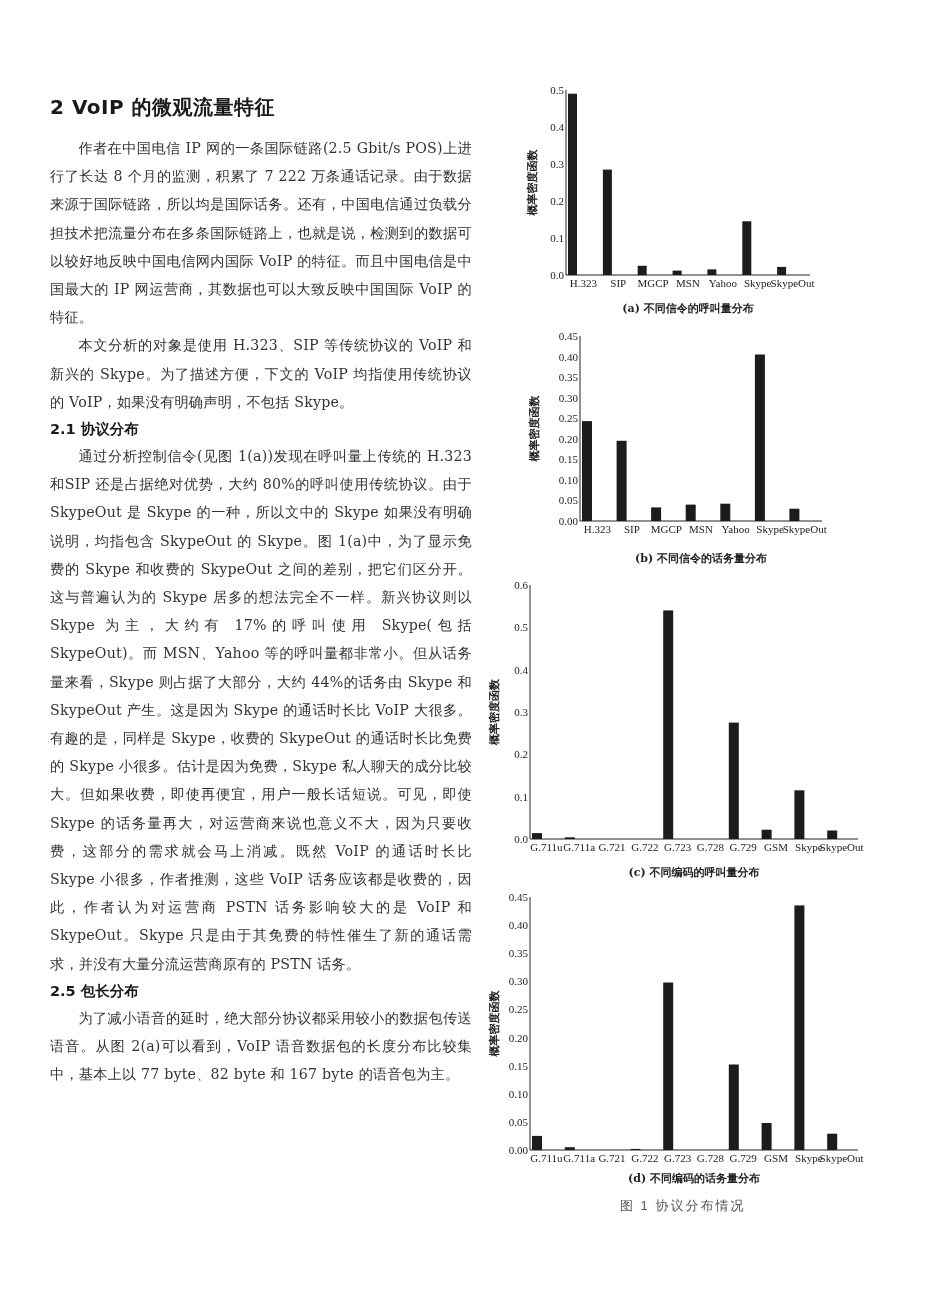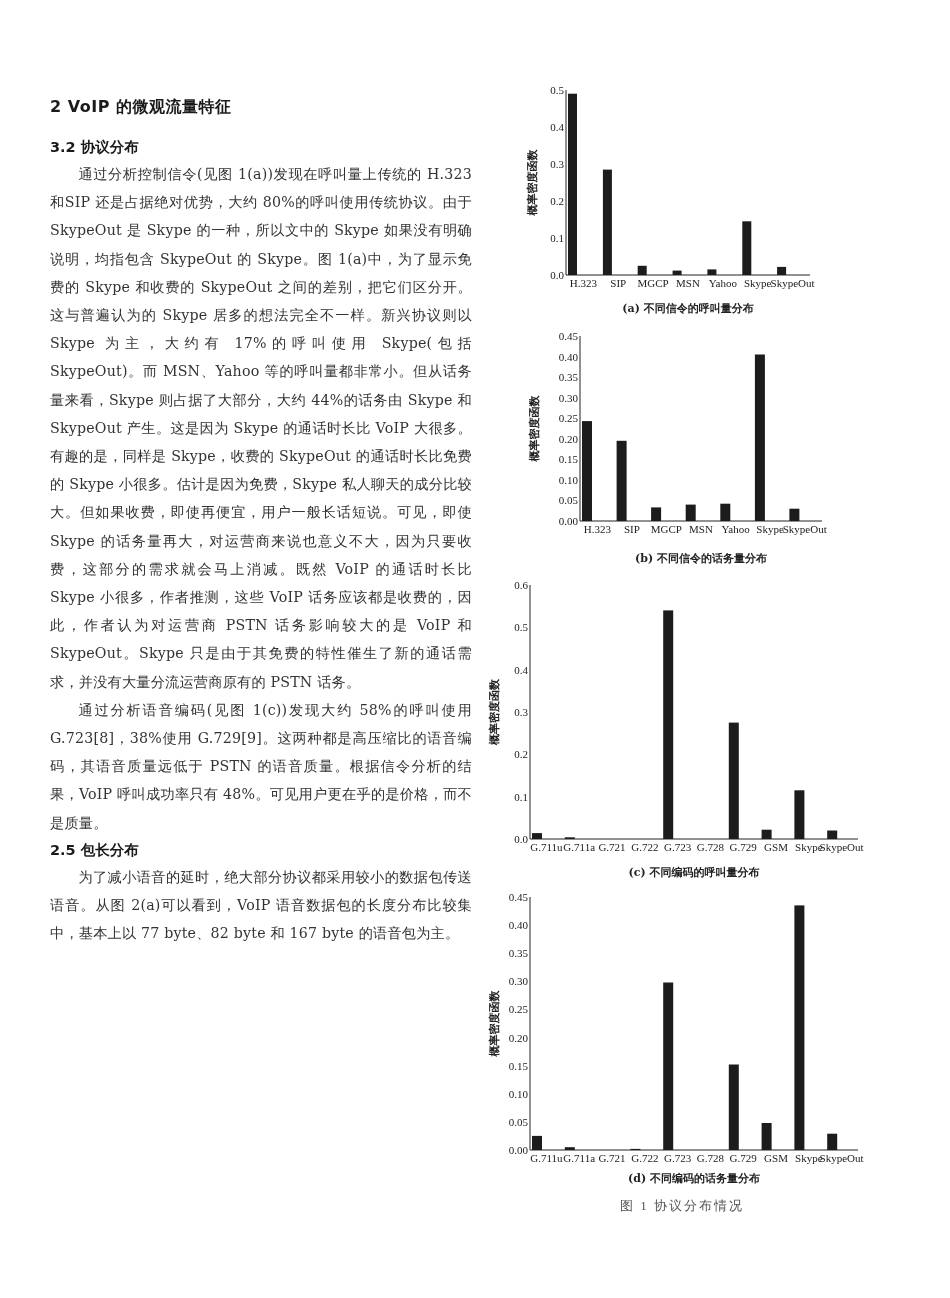--- a/index.html
+++ b/index.html
@@ -1,38 +1,39 @@
 <!DOCTYPE html>
 <html><head>
 <meta charset="utf-8">
 <style>
   html, body { margin: 0; padding: 0; background: #ffffff; }
   body { width: 950px; height: 1298px; position: relative; overflow: hidden;
          font-family: "DejaVu Serif", "Liberation Serif", serif; color: #2a2a2a; }
   .left-col { position: absolute; left: 50px; top: 94px; width: 422px; }
-  .sec-title { font-family: "DejaVu Sans", "Liberation Sans", sans-serif; font-size: 16px;
+  .sec-title { font-family: "DejaVu Sans", "Liberation Sans", sans-serif; font-size: 20px;
                color: #1a1a1a; margin: 0 0 14px 0; height: 26px; line-height: 26px; letter-spacing: 0.5px; }
   .sub-title { font-family: "DejaVu Sans", "Liberation Sans", sans-serif; font-size: 14.5px;
                color: #1a1a1a; height: 26px; line-height: 26px; margin: 0; }
   .para { font-size: 14.2px; line-height: 28.2px; margin: 0; text-align: justify;
           text-indent: 2em; letter-spacing: 0.2px; color: #333; }
   .charts { position: absolute; left: 0; top: 0; }
   svg text { font-family: "Liberation Serif", "DejaVu Serif", serif; fill: #222; }
   .cap { font-family: "DejaVu Serif", "Liberation Serif", serif; font-size: 11px; fill: #222; font-weight: bold; }
   .fig-cap { position: absolute; left: 620px; top: 1197px; font-size: 13px; color: #555;
-             font-family: Liberation Serif, serif; letter-spacing: 2px; }
+             font-family: Liberation Sans, sans-serif; letter-spacing: 2px; }
 </style>
 </head>
 <body>
 
 <div class="left-col">
   <h2 class="sec-title">2   VoIP 的微观流量特征</h2>
-  <h3 class="sub-title">3.2   协议分布</h3>
+  <p class="para">作者在中国电信 IP 网的一条国际链路(2.5 Gbit/s POS)上进行了长达 8 个月的监测，积累了 7 222 万条通话记录。由于数据来源于国际链路，所以均是国际话务。还有，中国电信通过负载分担技术把流量分布在多条国际链路上，也就是说，检测到的数据可以较好地反映中国电信网内国际 VoIP 的特征。而且中国电信是中国最大的 IP 网运营商，其数据也可以大致反映中国国际 VoIP 的特征。</p>
+  <p class="para">本文分析的对象是使用 H.323、SIP 等传统协议的 VoIP 和新兴的 Skype。为了描述方便，下文的 VoIP 均指使用传统协议的 VoIP，如果没有明确声明，不包括 Skype。</p>
+  <h3 class="sub-title">2.1   协议分布</h3>
   <p class="para">通过分析控制信令(见图 1(a))发现在呼叫量上传统的 H.323 和SIP 还是占据绝对优势，大约 80%的呼叫使用传统协议。由于 SkypeOut 是 Skype 的一种，所以文中的 Skype 如果没有明确说明，均指包含 SkypeOut 的 Skype。图 1(a)中，为了显示免费的 Skype 和收费的 SkypeOut 之间的差别，把它们区分开。这与普遍认为的 Skype 居多的想法完全不一样。新兴协议则以 Skype 为主，大约有 17%的呼叫使用 Skype(包括 SkypeOut)。而 MSN、Yahoo 等的呼叫量都非常小。但从话务量来看，Skype 则占据了大部分，大约 44%的话务由 Skype 和 SkypeOut 产生。这是因为 Skype 的通话时长比 VoIP 大很多。有趣的是，同样是 Skype，收费的 SkypeOut 的通话时长比免费的 Skype 小很多。估计是因为免费，Skype 私人聊天的成分比较大。但如果收费，即使再便宜，用户一般长话短说。可见，即使 Skype 的话务量再大，对运营商来说也意义不大，因为只要收费，这部分的需求就会马上消减。既然 VoIP 的通话时长比 Skype 小很多，作者推测，这些 VoIP 话务应该都是收费的，因此，作者认为对运营商 PSTN 话务影响较大的是 VoIP 和 SkypeOut。Skype 只是由于其免费的特性催生了新的通话需求，并没有大量分流运营商原有的 PSTN 话务。</p>
-  <p class="para">通过分析语音编码(见图 1(c))发现大约 58%的呼叫使用 G.723[8]，38%使用 G.729[9]。这两种都是高压缩比的语音编码，其语音质量远低于 PSTN 的语音质量。根据信令分析的结果，VoIP 呼叫成功率只有 48%。可见用户更在乎的是价格，而不是质量。</p>
   <h3 class="sub-title">2.5   包长分布</h3>
   <p class="para">为了减小语音的延时，绝大部分协议都采用较小的数据包传送语音。从图 2(a)可以看到，VoIP 语音数据包的长度分布比较集中，基本上以 77 byte、82 byte 和 167 byte 的语音包为主。</p>
 </div>
 
 <svg class="charts" width="950" height="1298" xmlns="http://www.w3.org/2000/svg">
   <g id="chart-a">
       <line x1="566" y1="90" x2="566" y2="275" stroke="#222" stroke-width="1"></line>
       <line x1="566" y1="275" x2="810" y2="275" stroke="#222" stroke-width="1"></line>
       <text x="564" y="279" text-anchor="end" font-size="11">0.0</text>
       <text x="564" y="242" text-anchor="end" font-size="11">0.1</text>

